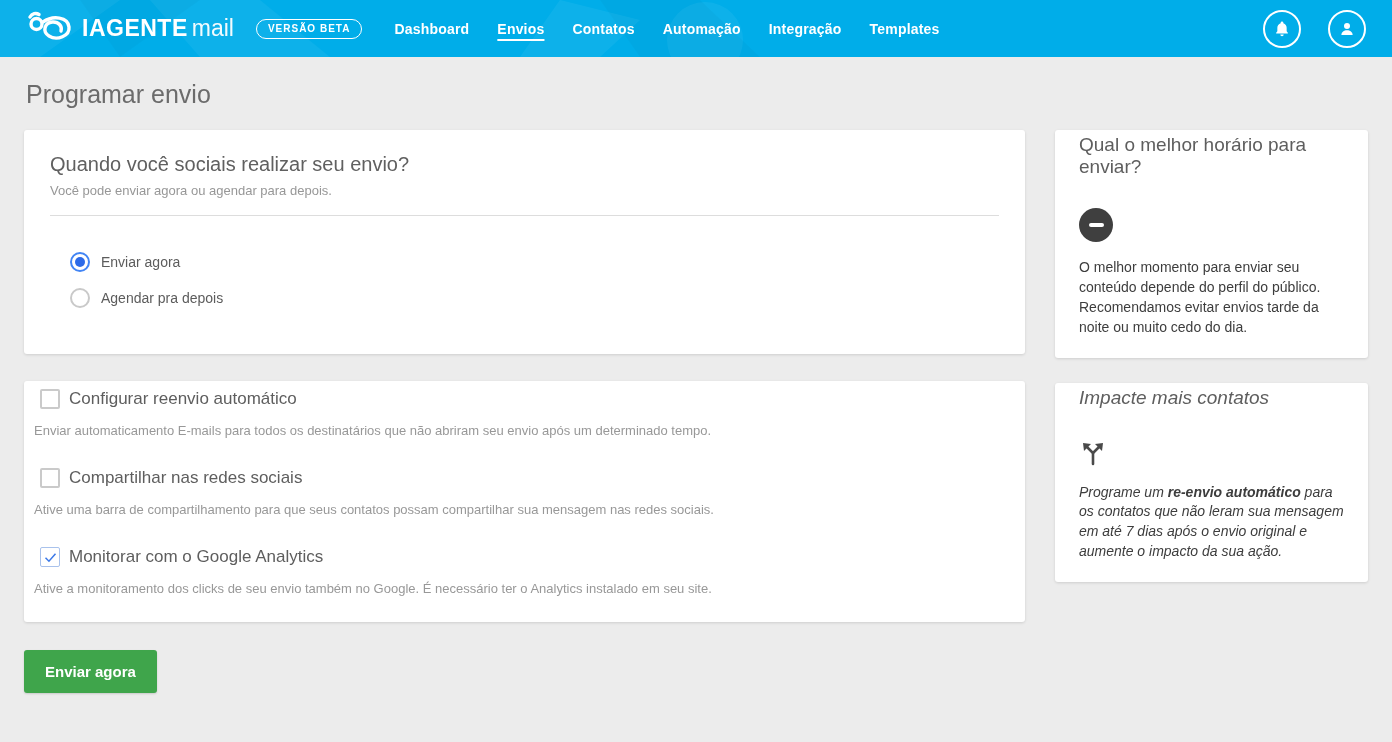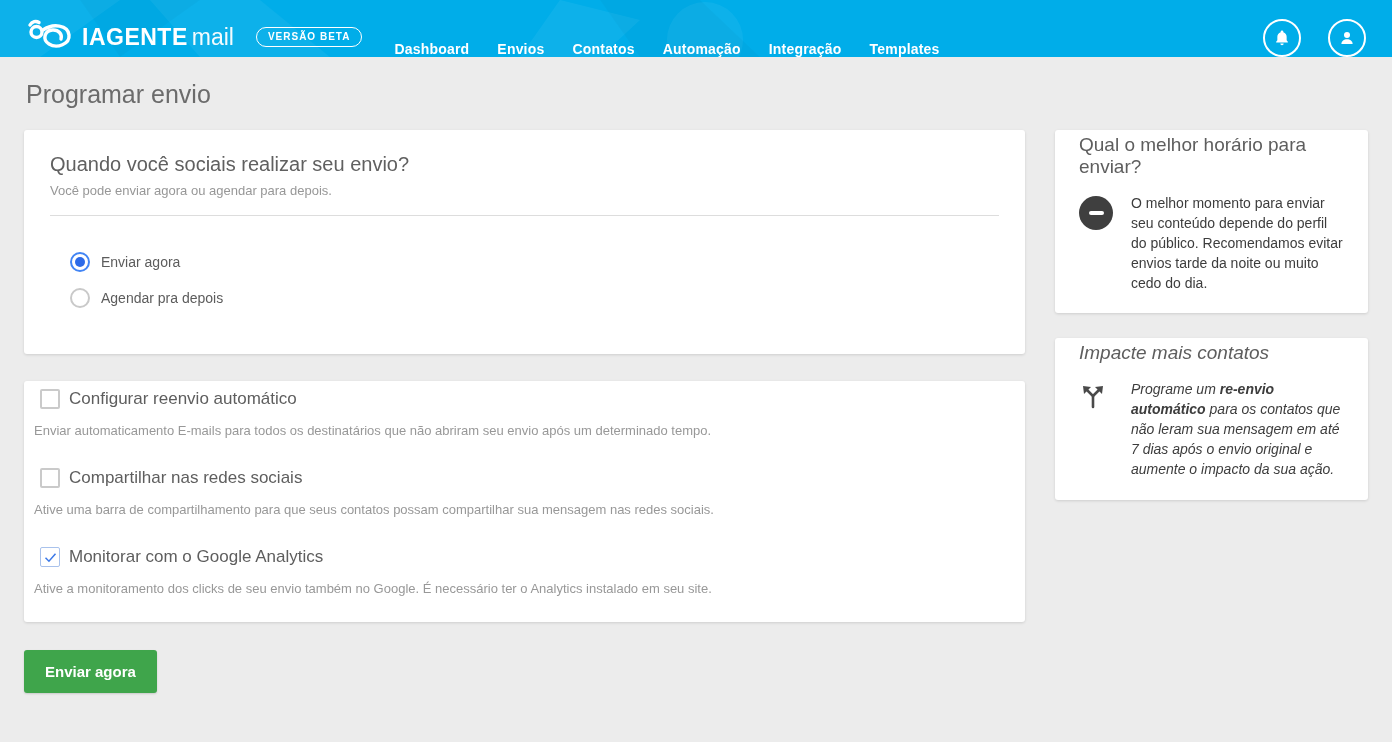--- a/index.html
+++ b/index.html
@@ -2,21 +2,21 @@
 <html><head>
 <meta charset="utf-8">
 <style>
   * { margin:0; padding:0; box-sizing:border-box; }
   html,body { width:1392px; height:742px; overflow:hidden; }
   body { background:#ececec; font-family:"Liberation Sans", sans-serif; color:#5f5f5f; }
 
   
   .header {
     position:relative; height:57px; background:#00ade9;
-    display:flex; align-items:flex-end; padding:0 26px; overflow:hidden;
+    display:flex; align-items:center; padding:0 26px; overflow:hidden;
   }
   .header-pattern { position:absolute; inset:0; pointer-events:none; }
   .brand { position:relative; display:flex; align-items:center; gap:10px; }
   .brand-word { display:flex; align-items:baseline; color:#fff; }
   .brand-name { font-size:23px; font-weight:700; letter-spacing:0.5px; }
   .brand-product { font-size:23px; font-weight:300; margin-left:4px; opacity:0.95; }
   .brand-badge {
     margin-left:12px; border:1.5px solid #fff; border-radius:13px;
     color:#fff; font-size:10px; font-weight:700; letter-spacing:1px;
     padding:4px 11px; line-height:1; white-space:nowrap;
@@ -78,21 +78,21 @@
     margin-top:28px; display:inline-block; background:#3fa54b; color:#fff;
     font-family:"Liberation Sans", sans-serif; font-size:15px; font-weight:700;
     border:none; border-radius:3px; padding:13px 21px; cursor:pointer;
     box-shadow:0 1px 2px rgba(0,0,0,0.15);
   }
 
   
   .side-card { padding:4px 24px 20px; }
   .side-card + .side-card { margin-top:25px;font-style:italic; }
   .side-h1 { font-size:19px; font-weight:400; color:#5e5e5e; }
-  .side-row { display:flex; gap:16px; margin-top:16px; margin-left:-11px; padding-left:11px; }
+  .side-row { display:flex; gap:16px; margin-top:28px; margin-left:-11px; padding-left:11px;flex-direction:column; }
   .side-icon-wrap { width:36px; flex:none; display:flex; justify-content:flex-start; padding-top:2px; }
   .minus-circle {
     width:34px; height:34px; border-radius:50%; background:#3f3f3f;
     display:flex; align-items:center; justify-content:center;
   }
   .minus-bar { width:15px; height:4px; background:#fff; border-radius:2px; }
   .side-text { font-size:14px; color:#3d3d3d; line-height:1.42; flex:1; }
   .side-text b { font-weight:700; }
 </style>
 </head>

